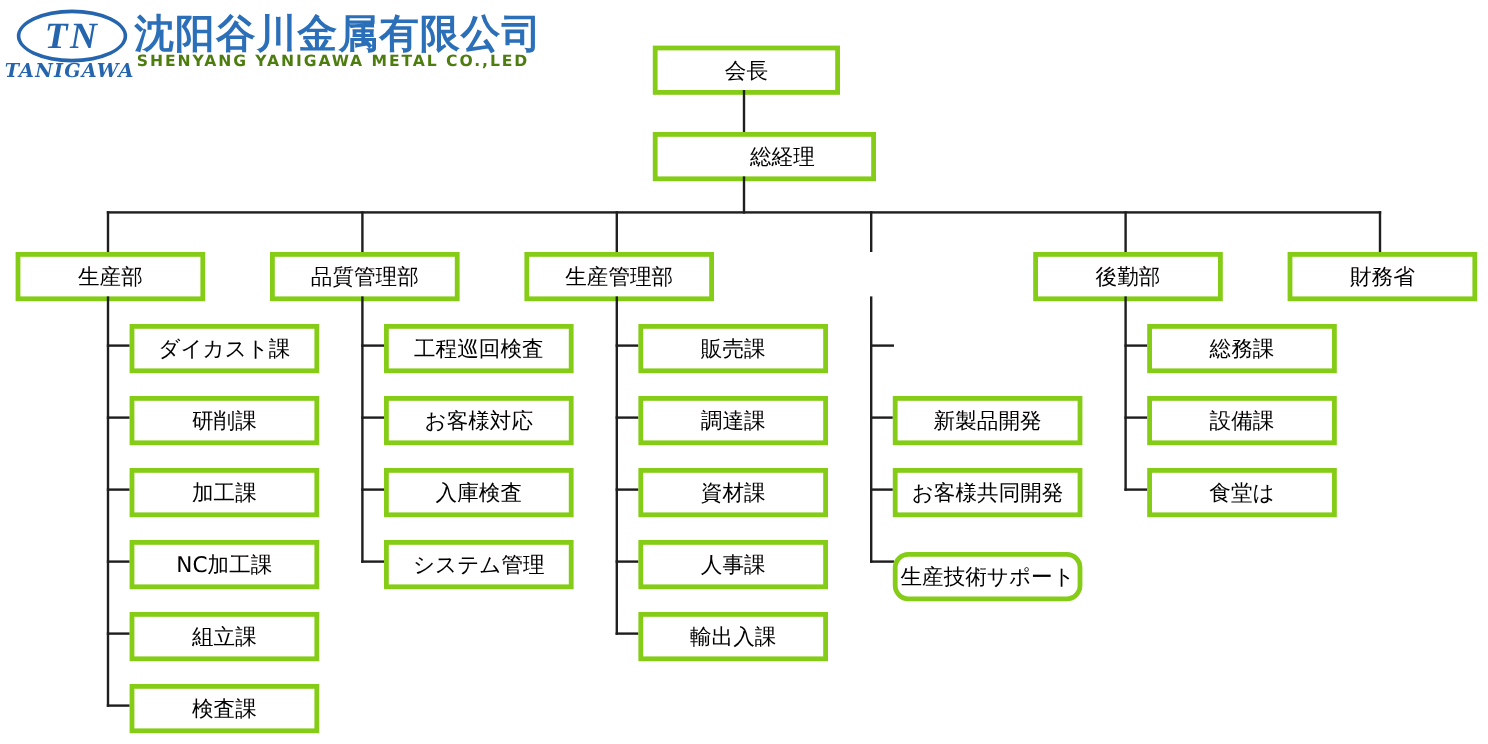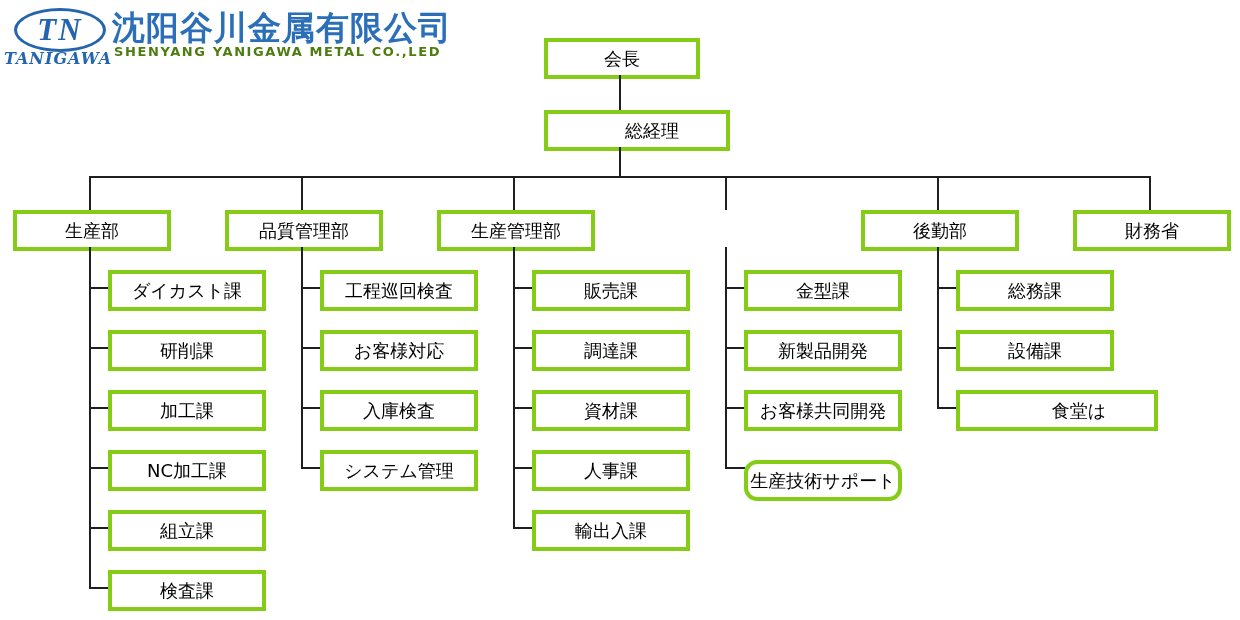--- a/index.html
+++ b/index.html
@@ -107,25 +107,24 @@
   <div class="box" style="left:532px;top:270px;width:150px;">販売課</div>
   <div class="box" style="left:532px;top:330px;width:150px;">調達課</div>
   <div class="box" style="left:532px;top:390px;width:150px;">資材課</div>
   <div class="box" style="left:532px;top:450px;width:150px;">人事課</div>
   <div class="box" style="left:532px;top:510px;width:150px;">輸出入課</div>
 
   <div class="hline" style="left:725px;top:287px;width:20px;"></div>
   <div class="hline" style="left:725px;top:347px;width:20px;"></div>
   <div class="hline" style="left:725px;top:407px;width:20px;"></div>
   <div class="hline" style="left:725px;top:467px;width:20px;"></div>
-  <div class="box" style="left:744px;top:270px;width:150px;">金型課</div>
   <div class="box" style="left:744px;top:330px;width:150px;">新製品開発</div>
   <div class="box" style="left:744px;top:390px;width:150px;">お客様共同開発</div>
   <div class="box" style="left:744px;top:460px;width:150px;border-radius:13px;">生産技術サポート</div>
 
   <div class="hline" style="left:937px;top:287px;width:20px;"></div>
   <div class="hline" style="left:937px;top:347px;width:20px;"></div>
   <div class="hline" style="left:937px;top:407px;width:20px;"></div>
   <div class="box" style="left:956px;top:270px;width:150px;">総務課</div>
   <div class="box" style="left:956px;top:330px;width:150px;">設備課</div>
-  <div class="box" style="left:956px;top:390px;width:150px;padding-left:44px;">食堂は</div>
+  <div class="box" style="left:956px;top:390px;width:150px;">食堂は</div>
 
 </div>
 
 </body></html>

